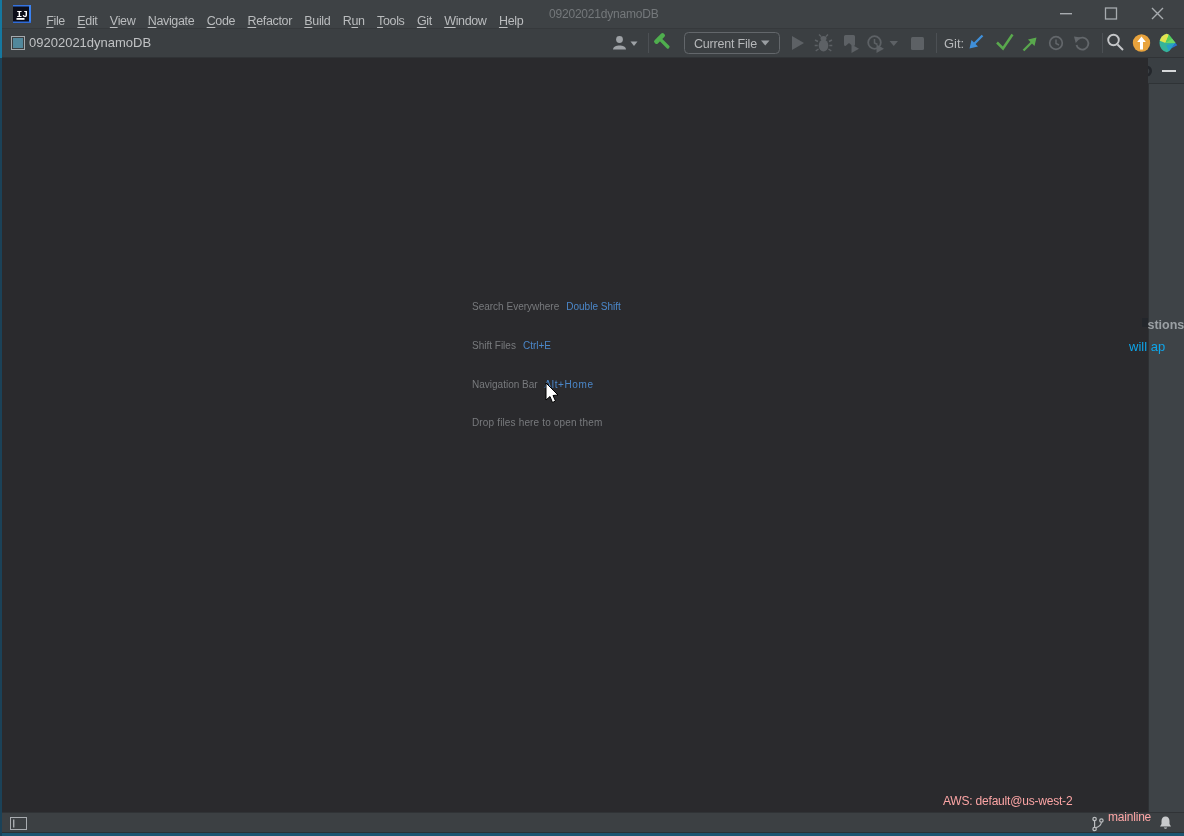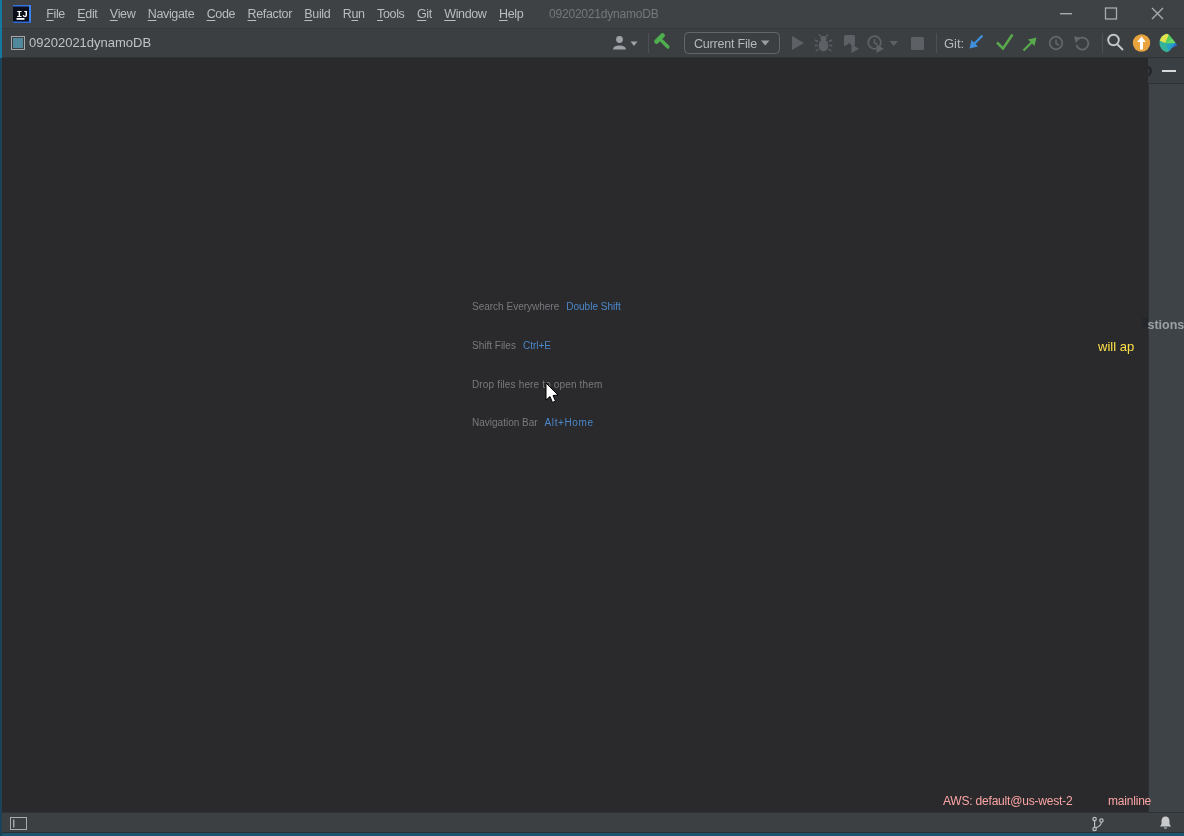--- a/index.html
+++ b/index.html
@@ -2,21 +2,21 @@
 <html><head>
 <meta charset="utf-8">
 <style>
   html,body{margin:0;padding:0;}
   body{width:1184px;height:836px;overflow:hidden;position:relative;
        background:#2a2a2d;font-family:"Liberation Sans",sans-serif;
        -webkit-font-smoothing:antialiased;}
   .abs{position:absolute;}
   
   #titlebar{left:0;top:0;width:1184px;height:28px;background:#3e4245;}
-  #menu{left:40px;top:0;height:28px;display:flex;align-items:center;
+  #menu{left:40px;top:0;height:28px;display:flex;align-items:flex-end;
         color:#babcbe;font-size:12.5px;letter-spacing:-0.35px;}
   #menu span{margin:0 6.2px;}
   #menu u{text-decoration:underline;text-underline-offset:2px;}
   #wintitle{top:7px;left:549px;color:#74787b;font-size:12px;letter-spacing:-0.2px;}
   
   #toolbar{left:0;top:28px;width:1184px;height:30px;background:#3b3f42;
            border-top:1px solid #36393c;border-bottom:1px solid #303336;box-sizing:border-box;}
   #projlabel{left:29px;top:35px;color:#c0c2c4;font-size:13px;}
   
   #editor{left:2px;top:58px;width:1146px;height:754px;background:#2a2a2d;}
@@ -155,55 +155,55 @@
       <path d="M567.5 10 L571.5 15 L560 15 Z" fill="#6fd763"></path>
       <path d="M571.5 15 L564 24.5 L561 17.5 Z" fill="#27a0c8"></path>
       <path d="M571.5 15 L566.5 21.3 L573.5 17.5 Z" fill="#2f6fd0"></path>
     </g>
   </svg>
 
   <div class="abs" id="editor"></div>
   <div class="abs" id="shortcuts">
     <div><span class="lb">Search Everywhere</span><span class="ky">Double Shift</span></div>
     <div><span class="lb">Shift Files</span><span class="ky">Ctrl+E</span></div>
+    <div><span class="lb">Navigation Bar</span><span class="ky" style="letter-spacing:0.6px">Alt+Home</span></div>
     <div><span class="lb" style="letter-spacing:0.15px">Drop files here to open them</span></div>
-    <div><span class="lb">Navigation Bar</span><span class="ky" style="letter-spacing:0.6px">Alt+Home</span></div>
   </div>
 
   <svg class="abs" style="left:543px;top:382px" width="20" height="24" viewBox="0 0 20 24">
     <path d="M3 1 L3 18 L7 14.5 L9.5 20.5 L12.5 19 L10 13.5 L15 13 Z" fill="#ffffff" stroke="#000" stroke-width="1"></path>
   </svg>
 
   <div class="abs" id="rstrip"></div>
   <div class="abs" id="rhead"></div>
   <svg class="abs" style="left:1148px;top:58px" width="36" height="26">
     <rect x="14" y="12" width="14" height="2" fill="#d6d8da"></rect>
     <circle cx="-1.5" cy="13" r="4.2" fill="none" stroke="#23262b" stroke-width="2.6"></circle>
   </svg>
   <div class="abs" style="left:1142px;top:318px;width:6px;height:9px;background:#23262b;"></div>
   <div class="abs" style="left:1147.5px;top:318px;color:#9ba0a4;font-size:12.5px;font-weight:bold;">stions,</div>
-  <div class="abs" style="left:1098px;top:338.5px;color:#fde047;font-size:13px;">will ap</div>
+  <div class="abs" style="left:1129px;top:338.5px;color:#0ea5e9;font-size:13px;">will ap</div>
 
   <div class="abs" id="status"></div>
 
   <svg class="abs" style="left:10px;top:817px" width="18" height="14">
     <rect x="0.5" y="0.5" width="16" height="12" fill="none" stroke="#a8acb0" stroke-width="1"></rect>
     <rect x="3" y="2.5" width="1.4" height="8" fill="#a8acb0"></rect>
   </svg>
   <div class="abs sbtext" style="left:943px;">AWS: default@us-west-2</div>
 
   <svg class="abs" style="left:1091px;top:816px" width="14" height="16" viewBox="0 0 14 16">
     <g stroke="#bcbec0" stroke-width="1.2" fill="none">
       <circle cx="3.6" cy="3" r="1.7"></circle>
       <circle cx="3.6" cy="13" r="1.7"></circle>
       <circle cx="10.4" cy="4.5" r="1.7"></circle>
       <path d="M3.6 4.7 L3.6 11.3 M10.4 6.2 Q10.2 9.8 5.2 11.6"></path>
     </g>
   </svg>
-  <div class="abs sbtext" style="left:1108px;">mainline</div>
+  <div class="abs sbtext" style="left:1108px;margin-top:16px;">mainline</div>
 
   <svg class="abs" style="left:1158px;top:815px" width="15" height="16" viewBox="0 0 15 16">
     <path d="M7.5 1.5 C5 1.5 3.5 3.5 3.5 6 L3.5 9 L2 11.5 L13 11.5 L11.5 9 L11.5 6 C11.5 3.5 10 1.5 7.5 1.5 Z" fill="#c8cacc"></path>
     <path d="M5.8 12.5 a1.8 1.8 0 0 0 3.4 0 Z" fill="#c8cacc"></path>
   </svg>
 
   <div class="abs" id="botline1"></div>
   <div class="abs" id="botline2"></div>
   <div class="abs" id="leftedge-top"></div>
   <div class="abs" id="leftedge-bot"></div>

